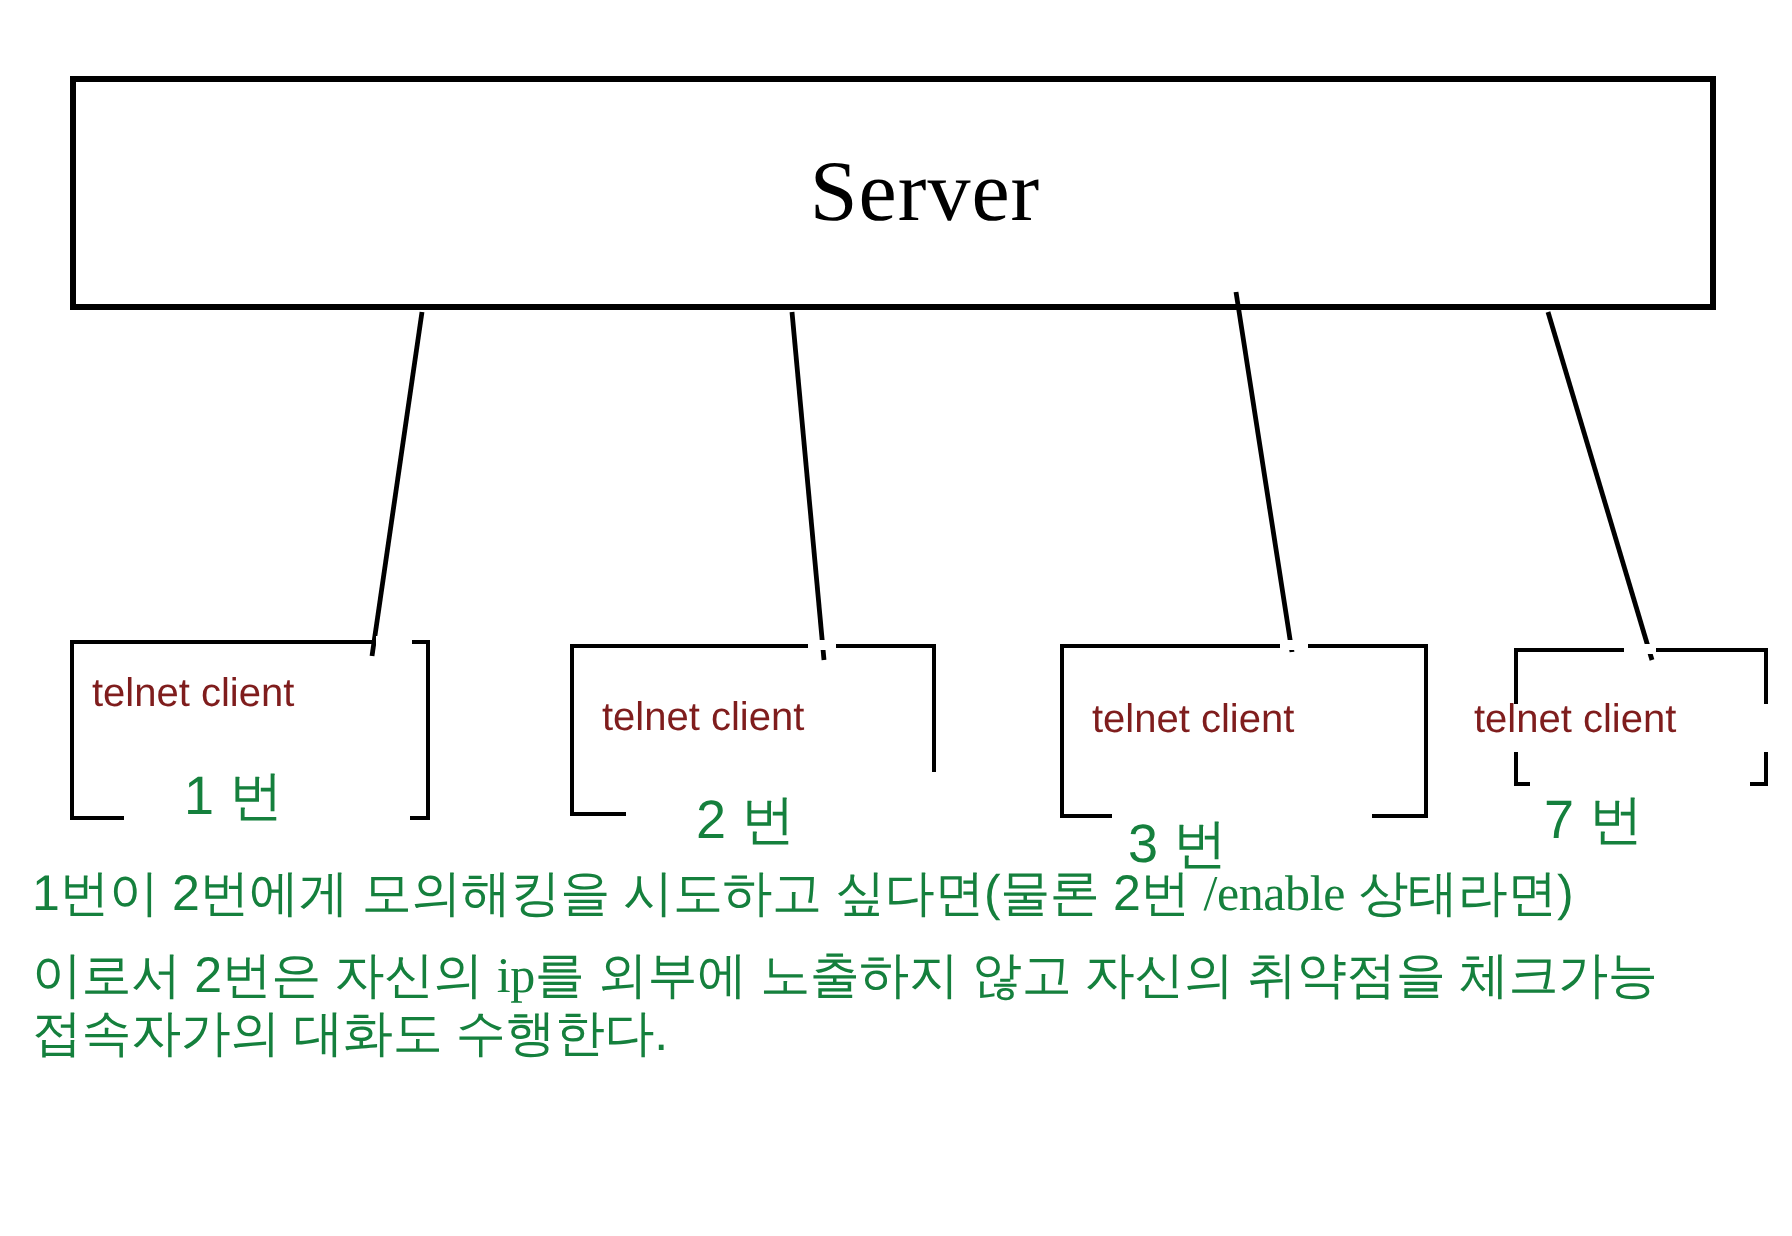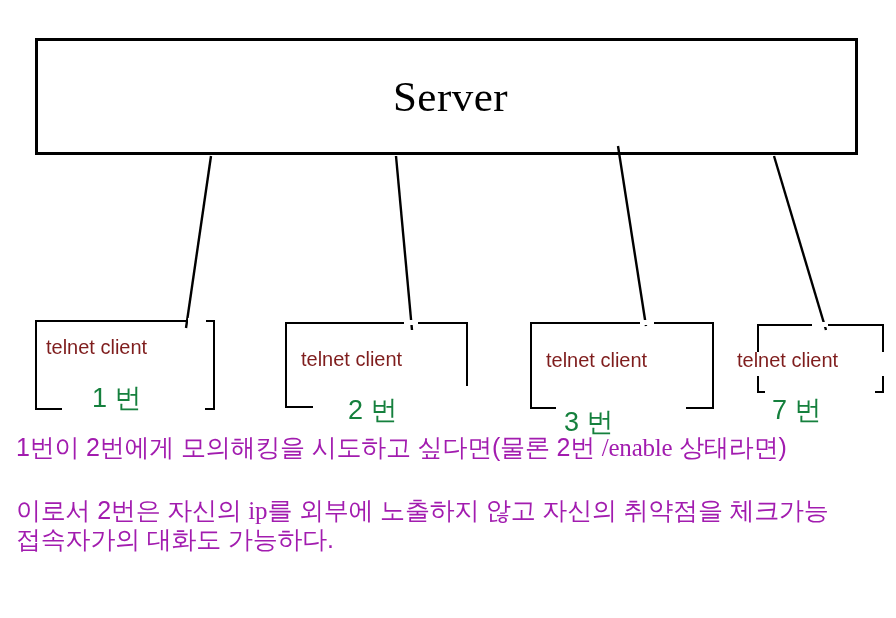--- a/index.html
+++ b/index.html
@@ -22,21 +22,21 @@
     left: 35px;
     top: 38px;
     width: 823px;
     height: 117px;
     border: 3px solid #000000;
     box-sizing: border-box;
     background: #ffffff;
   }
   #server-label {
     position: absolute;
-    left: 4px;
+    left: 16px;
     top: 0;
     width: 100%;
     height: 100%;
     display: flex;
     align-items: center;
     justify-content: center;
     font-family: "Liberation Serif", serif;
     font-size: 43px;
     color: #000000;
     letter-spacing: 0.5px;
@@ -84,26 +84,26 @@
   #note-block {
     position: absolute;
     left: 16px;
     top: 433px;
     width: 870px;
   }
   .note-line {
     font-family: "Liberation Sans", sans-serif;
     font-size: 25px;
     line-height: 29px;
-    color: #a21caf;
+    color: #15803d;
     white-space: nowrap;
     letter-spacing: -0.2px;
   }
   .note-line.spaced-top {
-    margin-top: 34px;
+    margin-top: 12px;
   }
   .mono-serif {
     font-family: "Liberation Serif", serif;
   }
 </style>
 </head>
 <body>
 
 <div id="page">
 
@@ -145,16 +145,16 @@
   <div class="client-title" style="left:737px; top:349px;">telnet client</div>
   <div class="client-num" style="left:772px; top:392px;">7 번</div>
 
   <div id="note-block">
     <div class="note-line">
       <span>1번이 2번에게 모의해킹을 시도하고 싶다면(물론 2번 </span><span class="mono-serif">/enable</span><span> 상태라면)</span>
     </div>
     <div class="note-line spaced-top">
       <span>이로서 2번은 자신의 </span><span class="mono-serif">ip</span><span>를 외부에 노출하지 않고 자신의 취약점을 체크가능</span>
     </div>
-    <div class="note-line">접속자가의 대화도 가능하다.</div>
+    <div class="note-line">접속자가의 대화도 수행한다.</div>
   </div>
 
 </div>
 
 </body></html>

